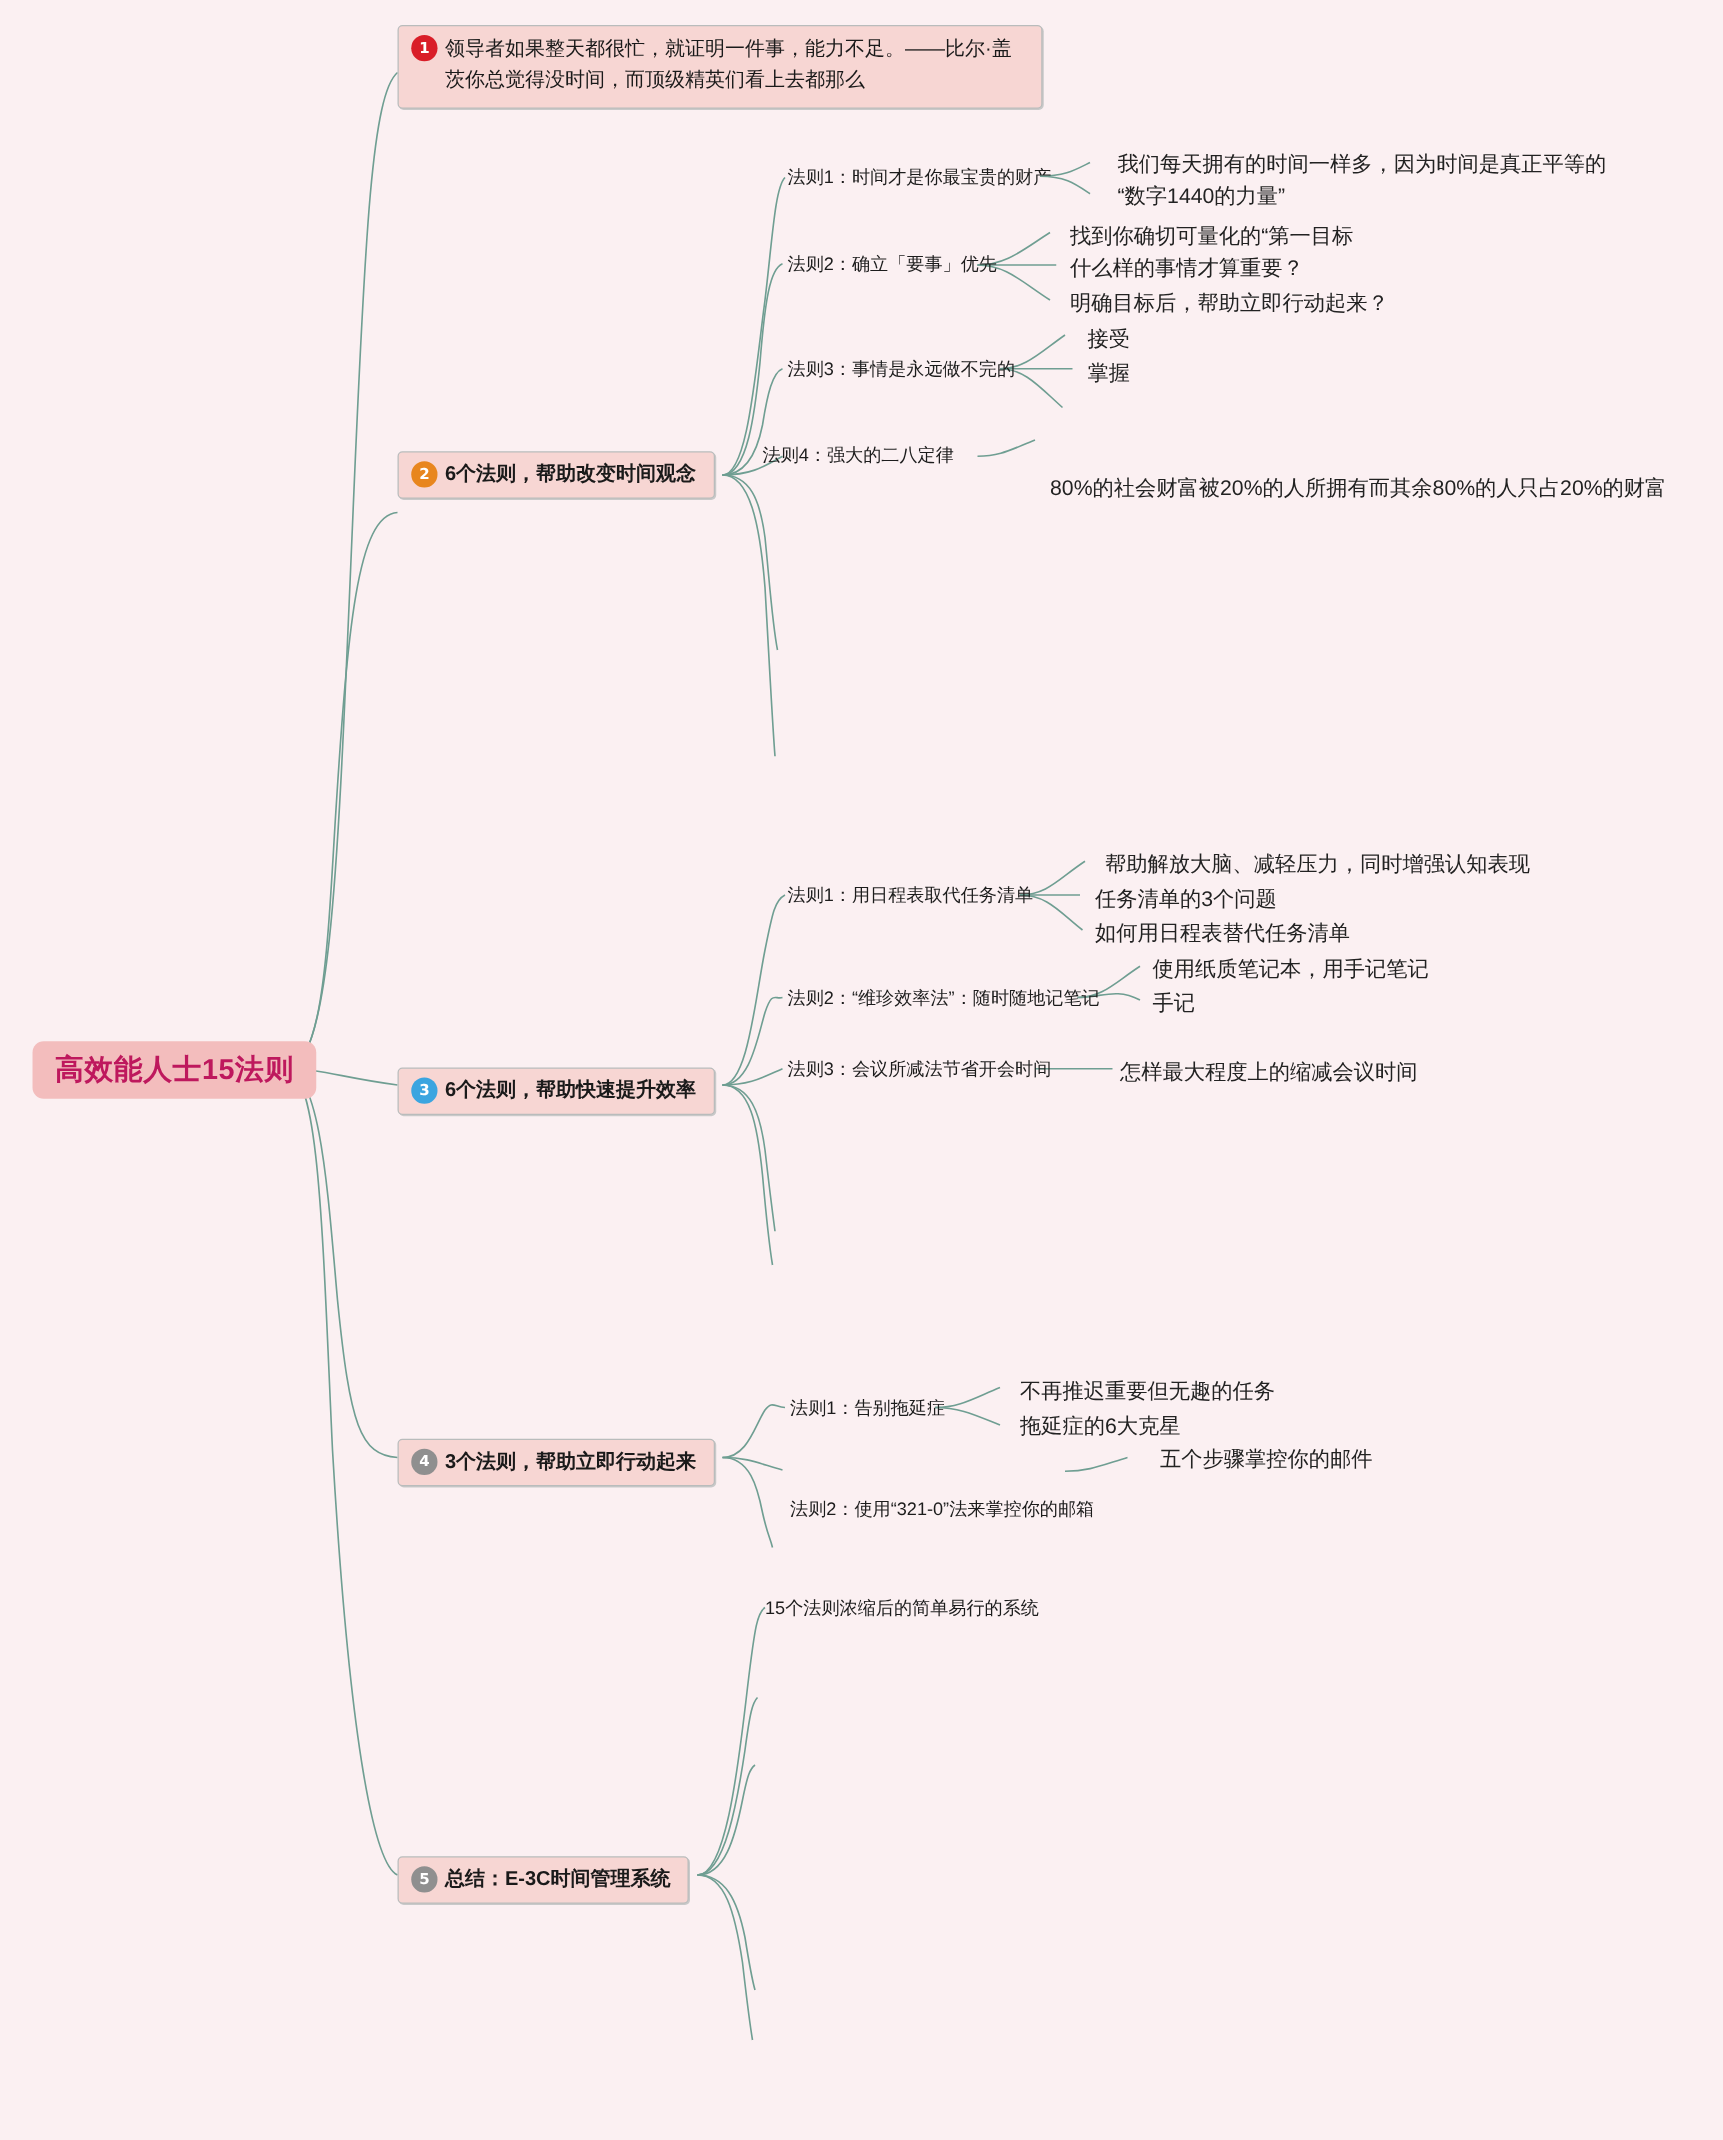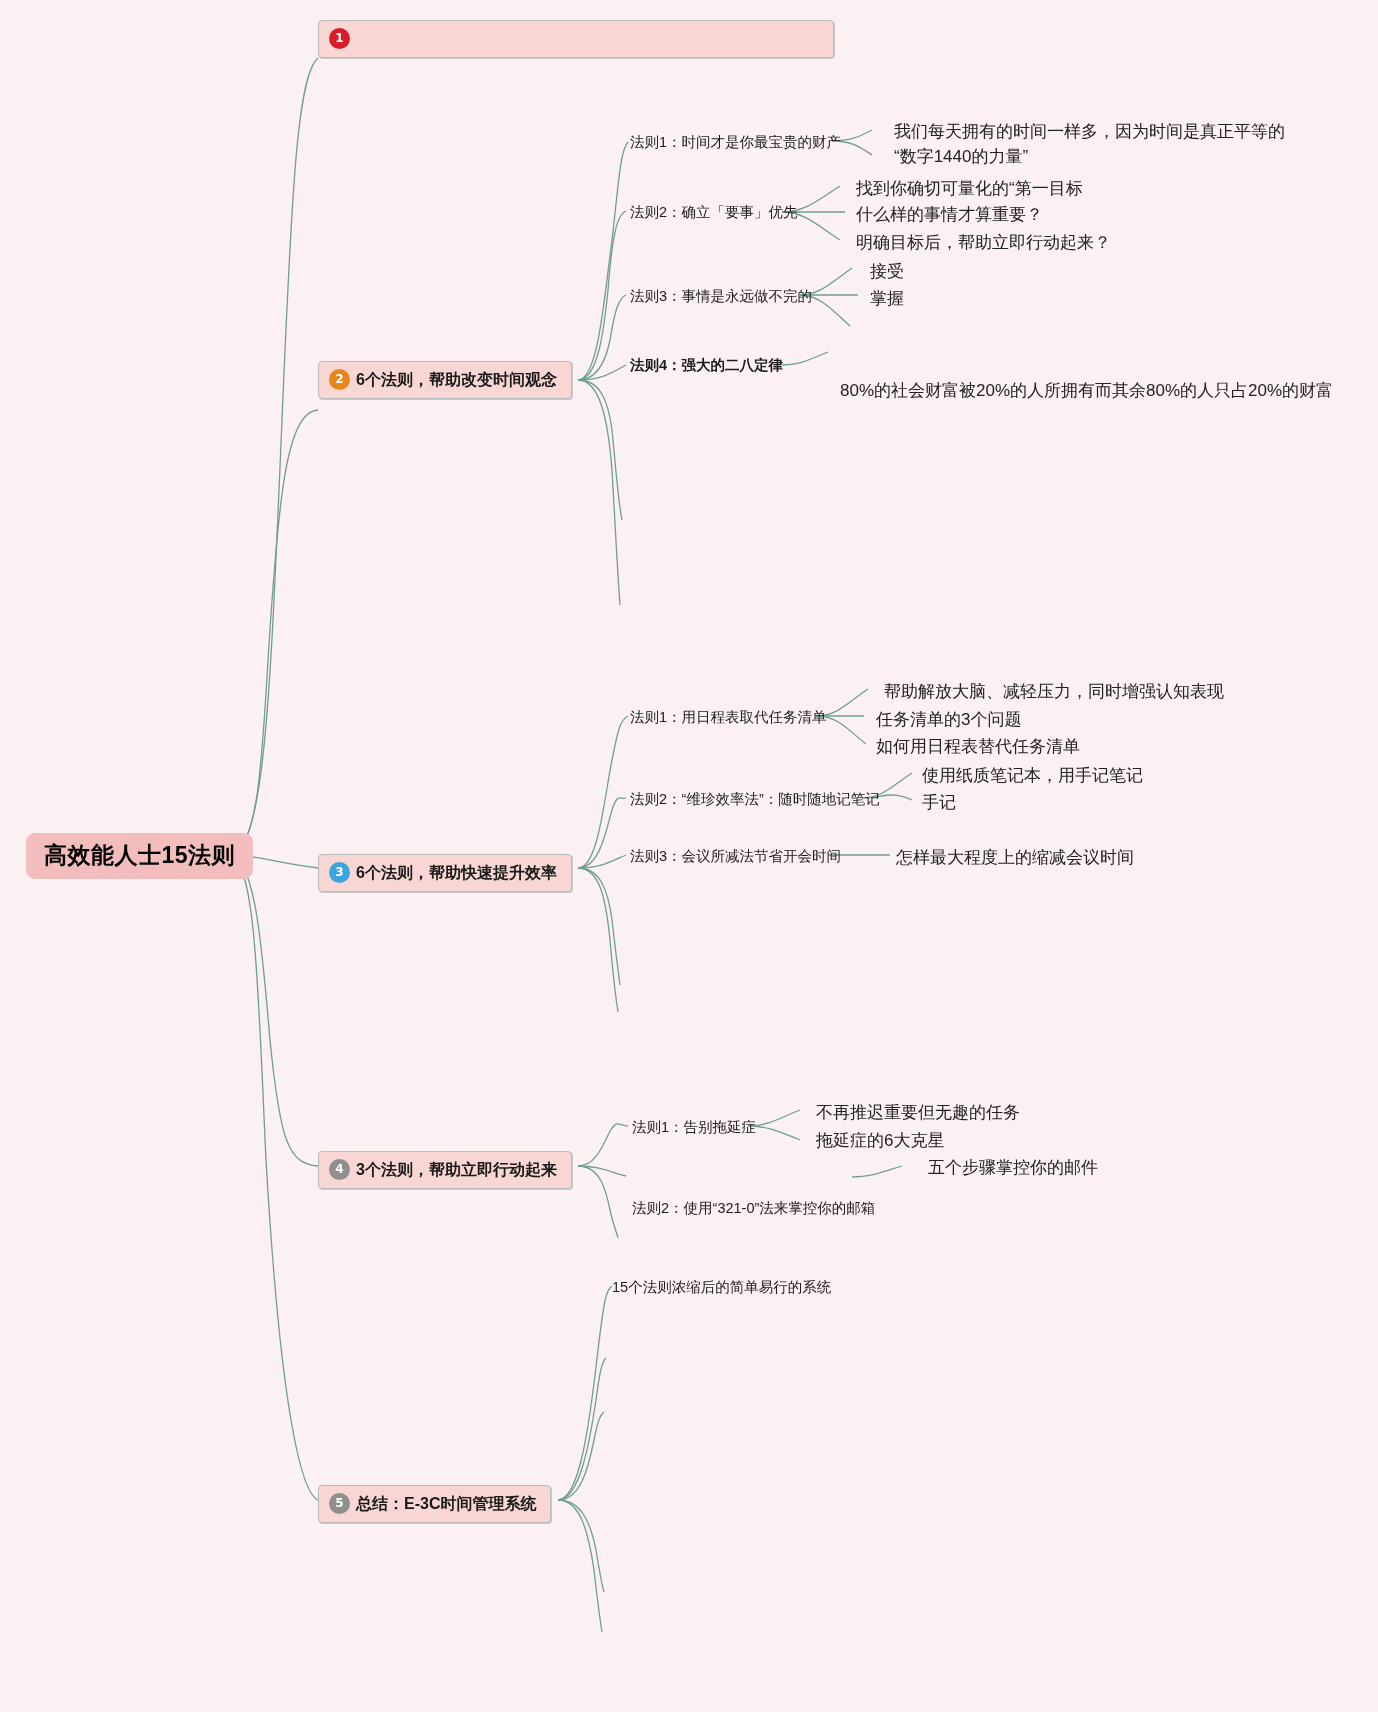--- a/index.html
+++ b/index.html
@@ -29,21 +29,21 @@
   }
 
   
   .root-node {
     position: absolute;
     background: #f3bdbd;
     border-radius: 9px;
     padding: 9px 18px 11px 18px;
     font-weight: bold;
     font-size: 23px;
-    color: #000000;
+    color: #be185d;
     letter-spacing: 0.5px;
     white-space: nowrap;
     line-height: 1.15;
   }
 
   
   .branch {
     position: absolute;
     display: flex;
     align-items: center;
@@ -163,41 +163,42 @@
     <path d="M558,1500 C580,1500 590,1440 596,1400 C600,1370 602,1362 606,1358"></path>
     <path d="M558,1500 C580,1500 588,1470 594,1440 C598,1420 600,1415 604,1412"></path>
     <path d="M558,1500 C580,1500 590,1520 596,1550 C600,1575 602,1585 604,1592"></path>
     <path d="M558,1500 C580,1500 588,1530 594,1570 C598,1605 600,1620 602,1632"></path>
   </svg>
 
   <div class="root-node" style="left:26px; top:833px;">高效能人士15法则</div>
 
   <div class="branch style-box wrap" style="left:318px; top:20px; width:516px;">
     <span class="badge red">1</span>
+    <span>领导者如果整天都很忙，就证明一件事，能力不足。——比尔·盖茨你总觉得没时间，而顶级精英们看上去都那么</span>
   </div>
 
   <div class="branch style-box" style="left:318px; top:361px;">
     <span class="badge orange">2</span>
     <span>6个法则，帮助改变时间观念</span>
   </div>
 
   <div class="leaf l2" style="left:630px; top:133px;">法则1：时间才是你最宝贵的财产</div>
   <div class="leaf l3" style="left:894px; top:121px;">我们每天拥有的时间一样多，因为时间是真正平等的</div>
   <div class="leaf l3" style="left:894px; top:146px;">“数字1440的力量”</div>
 
   <div class="leaf l2" style="left:630px; top:203px;">法则2：确立「要事」优先</div>
   <div class="leaf l3" style="left:856px; top:178px;">找到你确切可量化的“第一目标</div>
   <div class="leaf l3" style="left:856px; top:204px;">什么样的事情才算重要？</div>
   <div class="leaf l3" style="left:856px; top:232px;">明确目标后，帮助立即行动起来？</div>
 
   <div class="leaf l2" style="left:630px; top:287px;">法则3：事情是永远做不完的</div>
   <div class="leaf l3" style="left:870px; top:261px;">接受</div>
   <div class="leaf l3" style="left:870px; top:288px;">掌握</div>
 
-  <div class="leaf l2" style="left:630px; top:356px;font-weight:bold;">法则4：强大的二八定律</div>
+  <div class="leaf l2" style="left:610px; top:356px;">法则4：强大的二八定律</div>
   <div class="leaf l3" style="left:840px; top:343px;margin-top:37px;">80%的社会财富被20%的人所拥有而其余80%的人只占20%的财富</div>
 
   <div class="branch style-box" style="left:318px; top:854px;">
     <span class="badge blue">3</span>
     <span>6个法则，帮助快速提升效率</span>
   </div>
 
   <div class="leaf l2" style="left:630px; top:708px;">法则1：用日程表取代任务清单</div>
   <div class="leaf l3" style="left:856px; top:681px;margin-left:28px;">帮助解放大脑、减轻压力，同时增强认知表现</div>
   <div class="leaf l3" style="left:876px; top:709px;">任务清单的3个问题</div>

